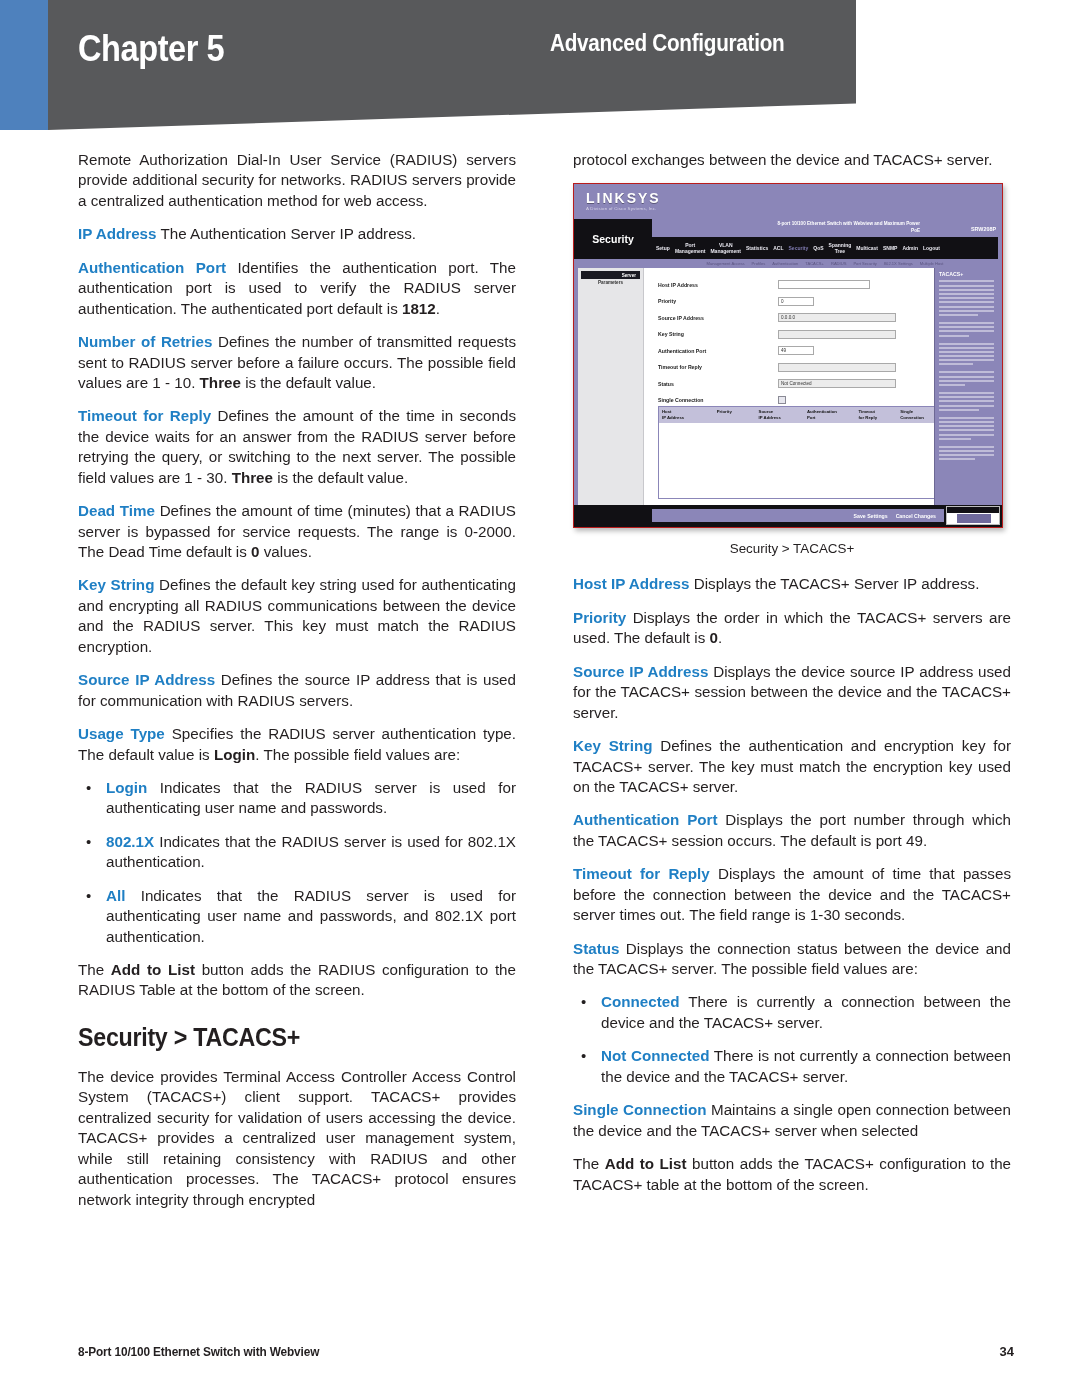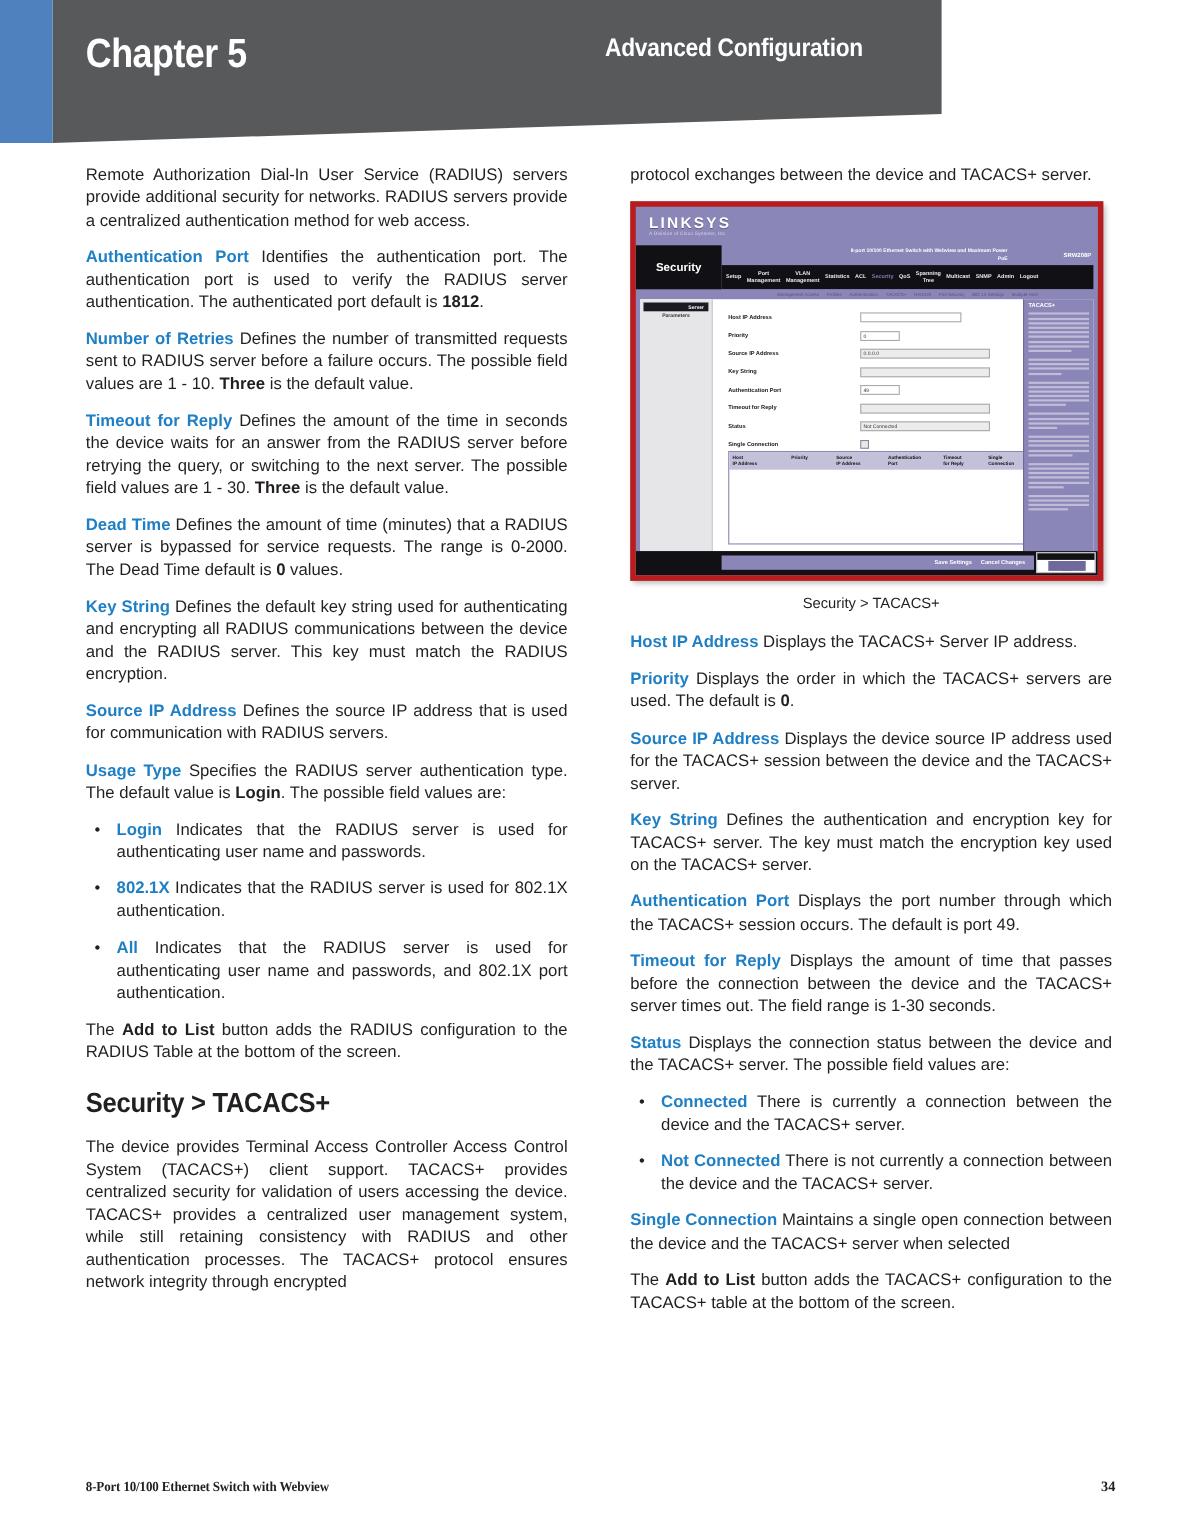--- a/index.html
+++ b/index.html
@@ -124,21 +124,21 @@
   
   .figure {
     width: 438px;
     margin: 12px 0 6px 0;
   }
   .shot {
     position: relative;
     width: 430px;
     height: 345px;
     background: #8b86b8;
-    border: 5px solid #b91c1c;
+    border: 1px solid #b91c1c;
     overflow: hidden;
     filter: blur(0.35px);
     box-shadow: 2px 3px 5px rgba(0,0,0,0.28);
     padding-left: 44px;
   }
   .shot-logobar {
     position: absolute;
     top: 0; left: 0; right: 0;
     height: 35px;
     background: #8b86b8;
@@ -398,41 +398,41 @@
     position: absolute;
     left: 78px;
     right: 66px;
     bottom: 38px;
     display: flex;
     justify-content: space-between;
     align-items: flex-end;
     font-size: 12.6px;
     font-weight: bold;
     color: #231f20;
-    font-family: Liberation Serif, serif;
   }
   .footer-title { letter-spacing: -0.15px; transform: scaleX(0.94); transform-origin: left center;}
   .footer-page { font-size: 13px; }
 </style>
 </head>
 <body>
 
 <div class="header">
   <div class="header-blue"></div>
   <div class="header-gray"></div>
   <div class="header-chapter">Chapter 5</div>
   <div class="header-right">Advanced Configuration</div>
 </div>
 
 <div class="page">
 
   <div class="col col-left">
 
     <p class="body">Remote Authorization Dial-In User Service (RADIUS) servers provide additional security for networks. RADIUS servers provide a centralized authentication method for web access.</p>
 
+    <p class="body"><span class="term">IP Address</span><span> The Authentication Server IP address.</span></p>
 
 
     <p class="body"><span class="term">Authentication Port</span><span> Identifies the authentication port. The authentication port is used to verify the RADIUS server authentication. The authenticated port default is </span><b>1812</b><span>.</span></p>
 
     <p class="body"><span class="term">Number of Retries</span><span> Defines the number of transmitted requests sent to RADIUS server before a failure occurs. The possible field values are 1 - 10. </span><b>Three</b><span> is the default value.</span></p>
 
     <p class="body"><span class="term">Timeout for Reply</span><span> Defines the amount of the time in seconds the device waits for an answer from the RADIUS server before retrying the query, or switching to the next server. The possible field values are 1 - 30. </span><b>Three</b><span> is the default value.</span></p>
 
     <p class="body"><span class="term">Dead Time</span><span> Defines the amount of time (minutes) that a RADIUS server is bypassed for service requests. The range is 0-2000. The Dead Time default is </span><b>0</b><span> values.</span></p>
 

